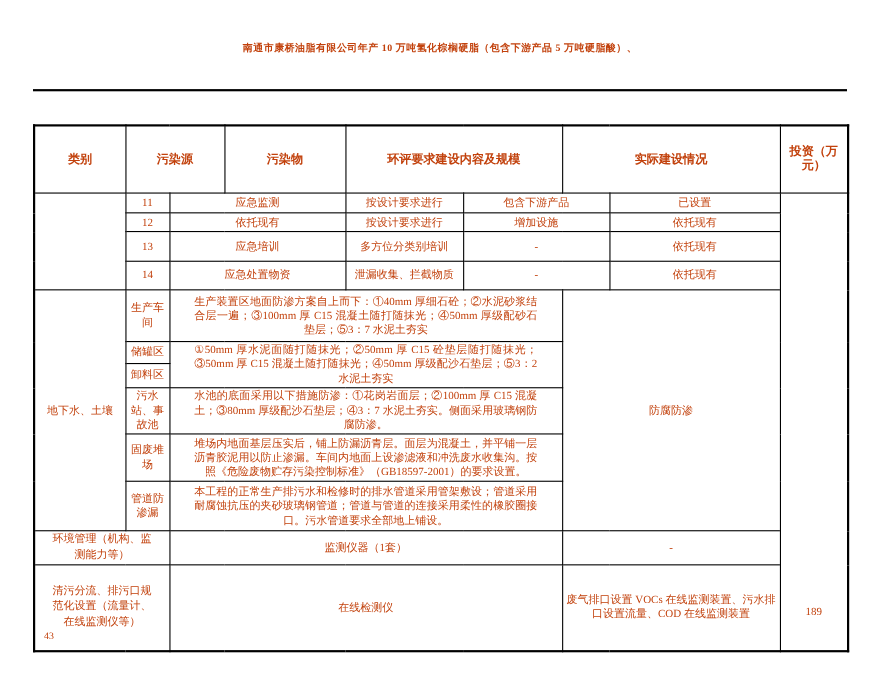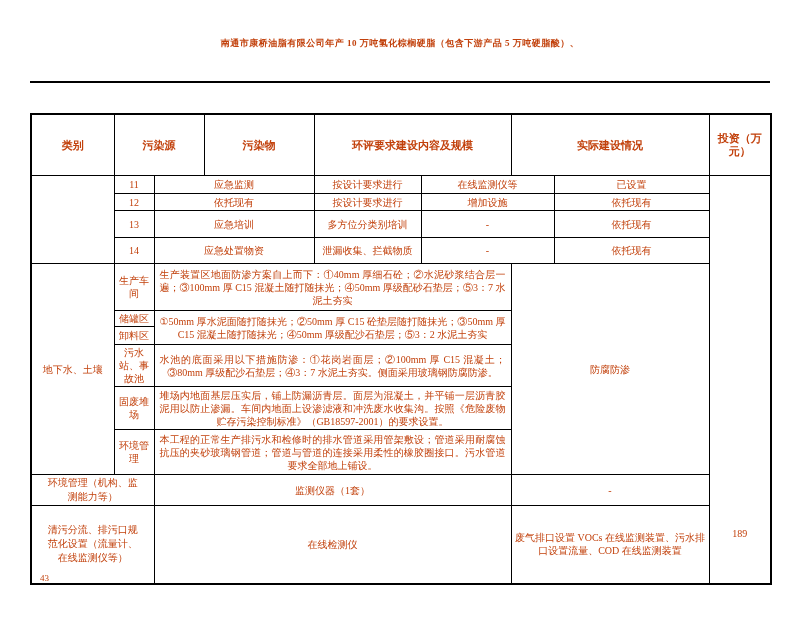--- a/index.html
+++ b/index.html
@@ -27,23 +27,23 @@
   }
   td,th{
     border:1px solid #000;
     font-size:10px;line-height:13px;
     text-align:center;vertical-align:middle;
     padding:1px 3px;
     overflow:hidden;
     word-break:break-word;
   }
   th{font-weight:bold;font-size:11px;padding:17px 0;}
-  .t-desc{text-align:justify;text-align-last:center;padding:1px 5px;}
+  .t-desc{text-align:justify;text-align-last:center;padding:1px 22px;}
   .t-label{padding:1px 13px;line-height:14px;}
-  .t-invest{vertical-align:bottom;padding-bottom:43px;font-size:10px;}
+  .t-invest{vertical-align:bottom;padding-bottom:28px;font-size:10px;}
   .t-num{font-size:10px;}
   .page-number{
     position:absolute;top:548px;left:0;width:800px;
     text-align:left;font-size:9px;padding-left:40px;
   }
 </style>
 </head>
 <body>
 
 <div class="page">
@@ -74,21 +74,21 @@
       <th colspan="2">环评要求建设内容及规模</th>
       <th colspan="2">实际建设情况</th>
       <th>投资（万元）</th>
     </tr>
 
     <tr style="height:18px">
       <td rowspan="4"></td>
       <td class="t-num">11</td>
       <td colspan="2">应急监测</td>
       <td>按设计要求进行</td>
-      <td colspan="2">在线监测仪等</td>
+      <td colspan="2">包含下游产品</td>
       <td>已设置</td>
       <td rowspan="12" class="t-invest">189</td>
     </tr>
     <tr style="height:17px">
       <td class="t-num">12</td>
       <td colspan="2">依托现有</td>
       <td>按设计要求进行</td>
       <td colspan="2">增加设施</td>
       <td>依托现有</td>
     </tr>
@@ -122,21 +122,21 @@
     </tr>
     <tr style="height:42px">
       <td>污水站、事故池</td>
       <td colspan="4" class="t-desc">水池的底面采用以下措施防渗：①花岗岩面层；②100mm 厚 C15 混凝土；③80mm 厚级配沙石垫层；④3：7 水泥土夯实。侧面采用玻璃钢防腐防渗。</td>
     </tr>
     <tr style="height:43px">
       <td>固废堆场</td>
       <td colspan="4" class="t-desc">堆场内地面基层压实后，铺上防漏沥青层。面层为混凝土，并平铺一层沥青胶泥用以防止渗漏。车间内地面上设渗滤液和冲洗废水收集沟。按照《危险废物贮存污染控制标准》（GB18597-2001）的要求设置。</td>
     </tr>
     <tr style="height:45px">
-      <td>环境管理</td>
+      <td>管道防渗漏</td>
       <td colspan="4" class="t-desc">本工程的正常生产排污水和检修时的排水管道采用管架敷设；管道采用耐腐蚀抗压的夹砂玻璃钢管道；管道与管道的连接采用柔性的橡胶圈接口。污水管道要求全部地上铺设。</td>
     </tr>
 
     <tr style="height:22px">
       <td colspan="2" class="t-label">环境管理（机构、监测能力等）</td>
       <td colspan="4">监测仪器（1套）</td>
       <td colspan="2">-</td>
     </tr>
     <tr style="height:78px">
       <td colspan="2" class="t-label">清污分流、排污口规范化设置（流量计、在线监测仪等）</td>

